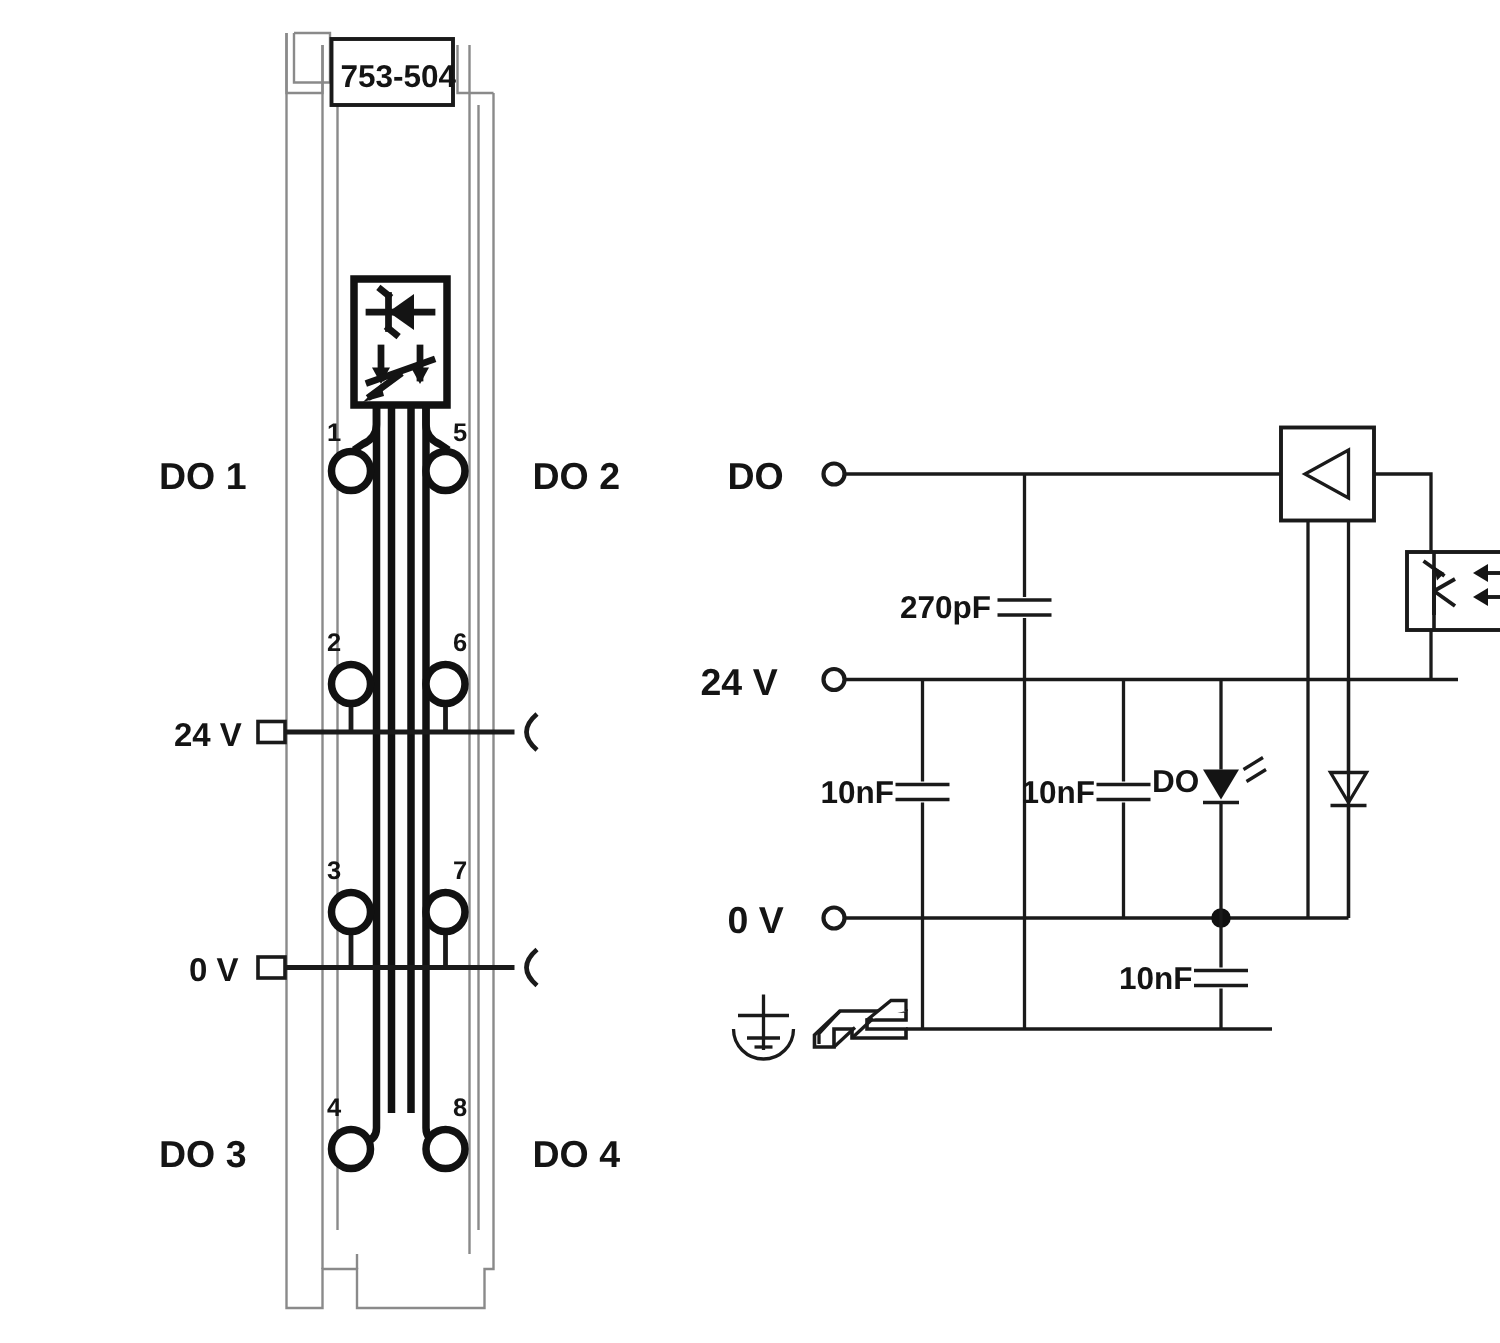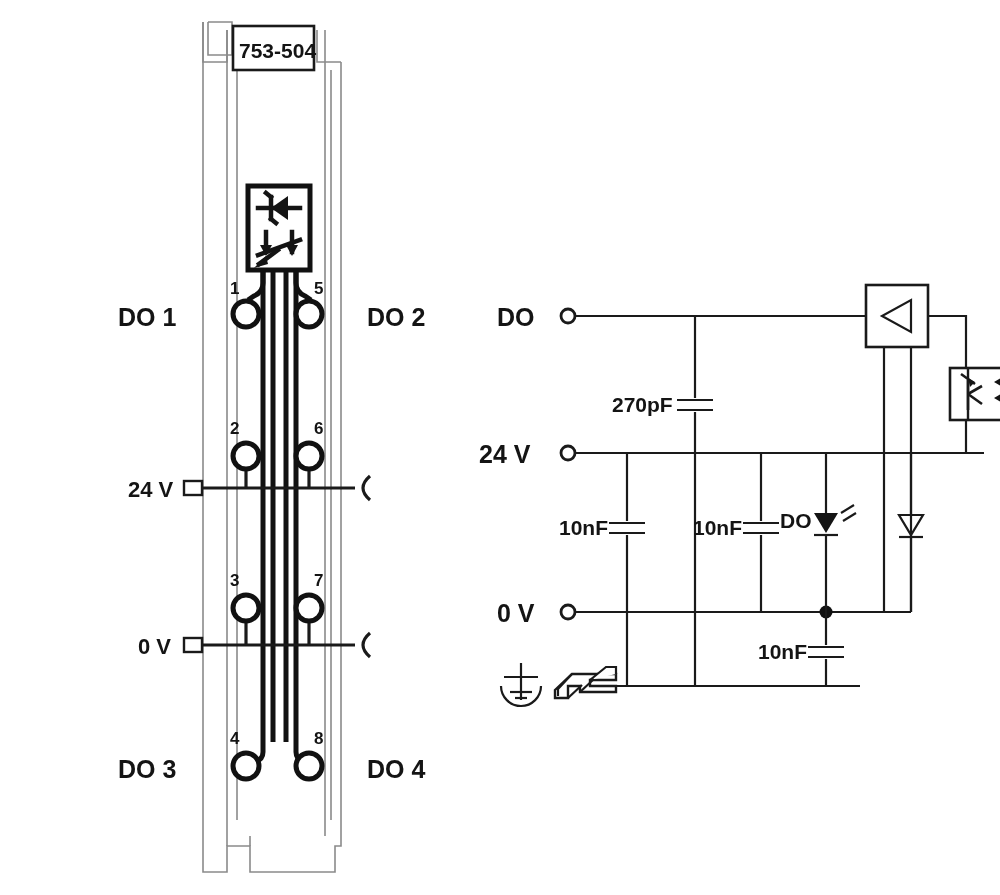--- a/index.html
+++ b/index.html
@@ -2,21 +2,21 @@
 <html><head>
 <meta charset="utf-8">
 <title>753-504 Digital Output Module Diagram</title>
 <style>
   html,body{margin:0;padding:0;background:#ffffff;}
   body{
     width:1000px;height:895px;position:relative;overflow:hidden;
     font-family:"Liberation Sans", sans-serif;
     color:#1a1a1a;
   }
-  #stage{position:absolute;left:16px;top:0;width:890px;height:895px;padding-left:44px;}
+  #stage{position:absolute;left:4px;top:0;width:890px;height:895px;padding-left:44px;}
   svg{display:block;}
   .lbl{
     font-family:"Liberation Sans", sans-serif;
     font-weight:bold;
     fill:#141414;
   }
   .lbl-big{font-size:25px;}
   .lbl-mid{font-size:22px;}
   .lbl-pin{font-size:17px;}
   .lbl-part{font-size:21px;}

